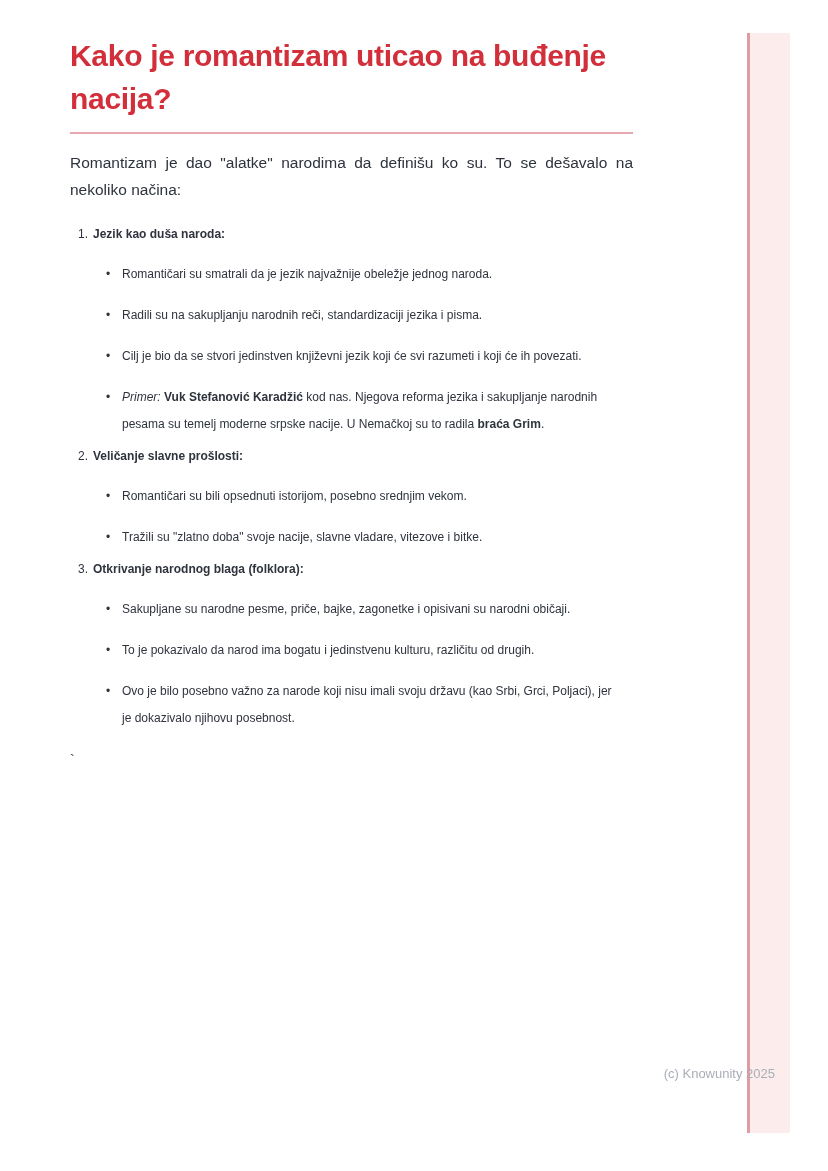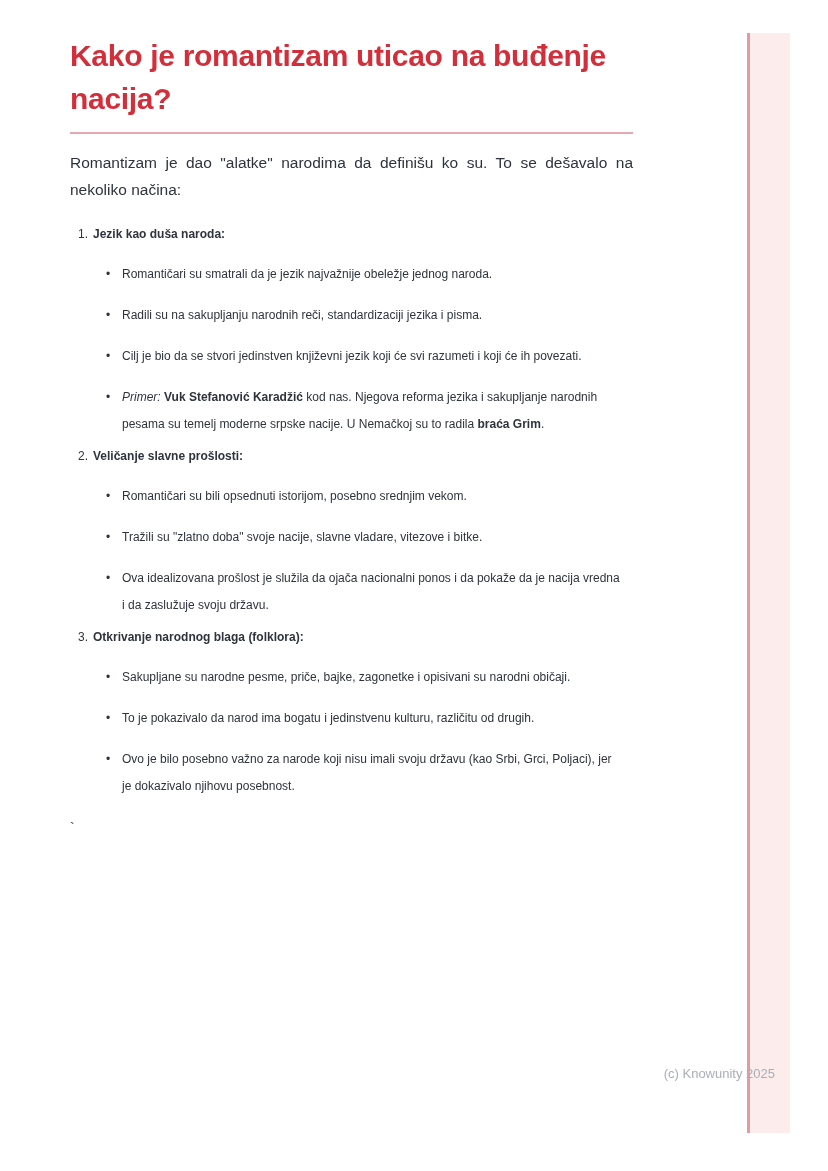--- a/index.html
+++ b/index.html
@@ -140,21 +140,20 @@
       </ul>
     </div>
 
     <div class="section">
       <div class="section-heading">
         <span class="sec-num">2.</span><span class="sec-title">Veličanje slavne prošlosti:</span>
       </div>
       <ul class="bullets">
         <li><span>Romantičari su bili opsednuti istorijom, posebno srednjim vekom.</span></li>
         <li><span>Tražili su "zlatno doba" svoje nacije, slavne vladare, vitezove i bitke.</span></li>
-        <li><span>Ova idealizovana prošlost je služila da ojača nacionalni ponos i da pokaže da je nacija vredna i da zaslužuje svoju državu.</span></li>
       </ul>
     </div>
 
     <div class="section">
       <div class="section-heading">
         <span class="sec-num">3.</span><span class="sec-title">Otkrivanje narodnog blaga (folklora):</span>
       </div>
       <ul class="bullets">
         <li><span>Sakupljane su narodne pesme, priče, bajke, zagonetke i opisivani su narodni običaji.</span></li>
         <li><span>To je pokazivalo da narod ima bogatu i jedinstvenu kulturu, različitu od drugih.</span></li>

